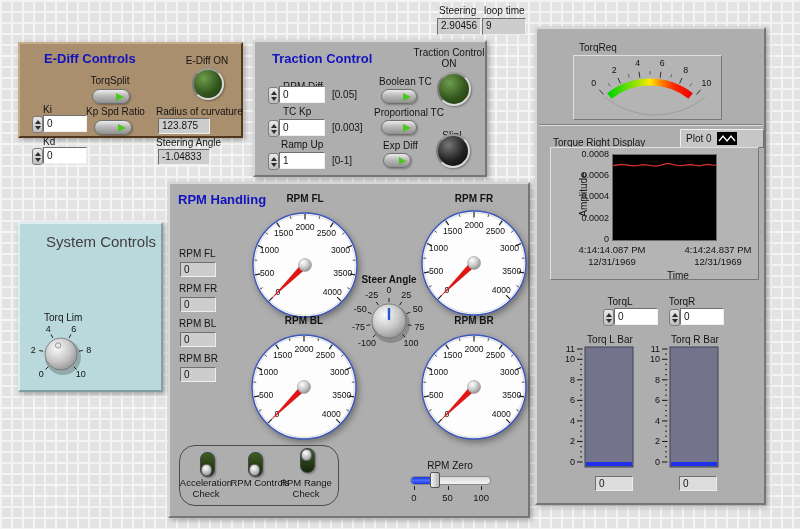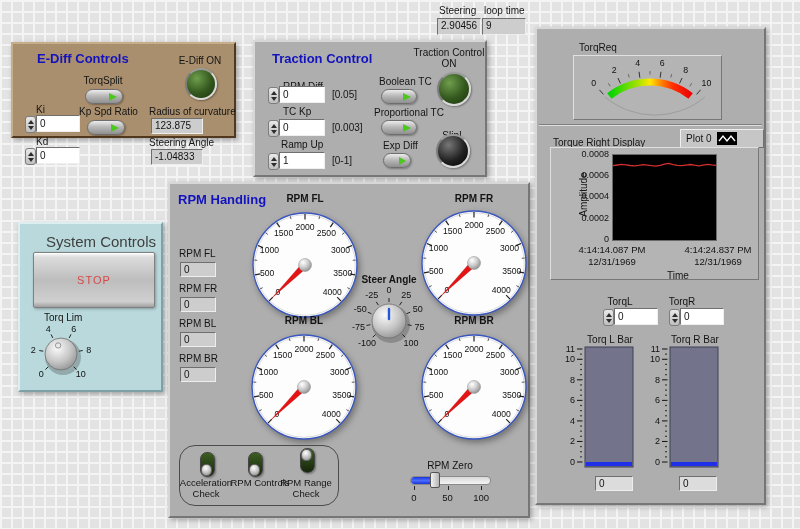--- a/index.html
+++ b/index.html
@@ -88,21 +88,21 @@
           <stop offset="1" stop-color="#ef0000"></stop>
       </linearGradient>
     </defs>
   </svg>
 
   <div class="lbl" style="left:439px;top:5px">Steering</div>
   <div class="indbox" style="left:437px;top:18px;width:44px;height:17px">2.90456</div>
   <div class="lbl" style="left:484px;top:5px">loop time</div>
   <div class="indbox" style="left:482px;top:18px;width:44px;height:17px">9</div>
 
-  <div class="panel p-tan" style="left:11px;top:42px;width:225px;height:96px">
+  <div class="panel p-tan" style="left:18px;top:42px;width:225px;height:96px">
     <div class="title" style="left:24px;top:7px">E-Diff Controls</div>
     <div class="lbl ctr" style="left:152px;top:11px;width:70px">E-Diff ON</div>
     <div class="led green" style="left:172px;top:24px;width:28px;height:28px"></div>
     <div class="lbl ctr" style="left:60px;top:31px;width:60px">TorqSplit</div>
     <div class="hswitch" style="left:72px;top:45px"></div>
     <div class="lbl" style="left:23px;top:60px">Ki</div>
     <span class="spin" style="left:12px;top:72px"></span>
     <div class="numbox" style="left:23px;top:71px;width:44px;height:17px">0</div>
     <div class="lbl" style="left:66px;top:62px">Kp Spd Ratio</div>
     <div class="hswitch" style="left:74px;top:76px"></div>
@@ -139,21 +139,20 @@
       <span>Traction Control</span><br>
       <span>ON</span>
     </div>
     <div class="led green" style="left:182px;top:30px;width:30px;height:30px"></div>
     <div class="lbl ctr" style="left:172px;top:88px;width:50px">Slip!</div>
     <div class="led black" style="left:181px;top:92px;width:30px;height:30px"></div>
   </div>
 
   <div class="panel p-blue" style="left:18px;top:222px;width:145px;height:170px">
     <div class="title-dark" style="left:26px;top:9px">System Controls</div>
-    <div class="stopbtn">STOP</div>
     <div class="lbl" style="left:24px;top:88px">Torq Lim</div>
     <svg id="torqlim-knob" width="84" height="72" style="position:absolute;left:8px;top:96px">
         <ellipse cx="35" cy="37" rx="18" ry="18" fill="rgba(60,60,60,0.30)"></ellipse>
         <line x1="20.27207793864214" y1="46.72792206135786" x2="17.443650813895953" y2="49.55634918610404" stroke="#222" stroke-width="1"></line>
         <text x="13.20101012677667" y="56.79898987322333" text-anchor="middle" font-size="9" fill="#111">0</text>
         <line x1="15.22160986928752" y1="31.184179629275842" x2="11.27085650690697" y2="30.55844176911492" stroke="#222" stroke-width="1"></line>
         <text x="5.344726463336144" y="32.619834978873534" text-anchor="middle" font-size="9" fill="#111">2</text>
         <line x1="24.82817100468816" y1="17.96188256460938" x2="23.01220900572997" y2="14.397856467855906" stroke="#222" stroke-width="1"></line>
         <text x="20.28826600729269" y="12.0518173227257" text-anchor="middle" font-size="9" fill="#111">4</text>
         <line x1="41.17182899531184" y1="17.96188256460938" x2="42.98779099427003" y2="14.397856467855906" stroke="#222" stroke-width="1"></line>

